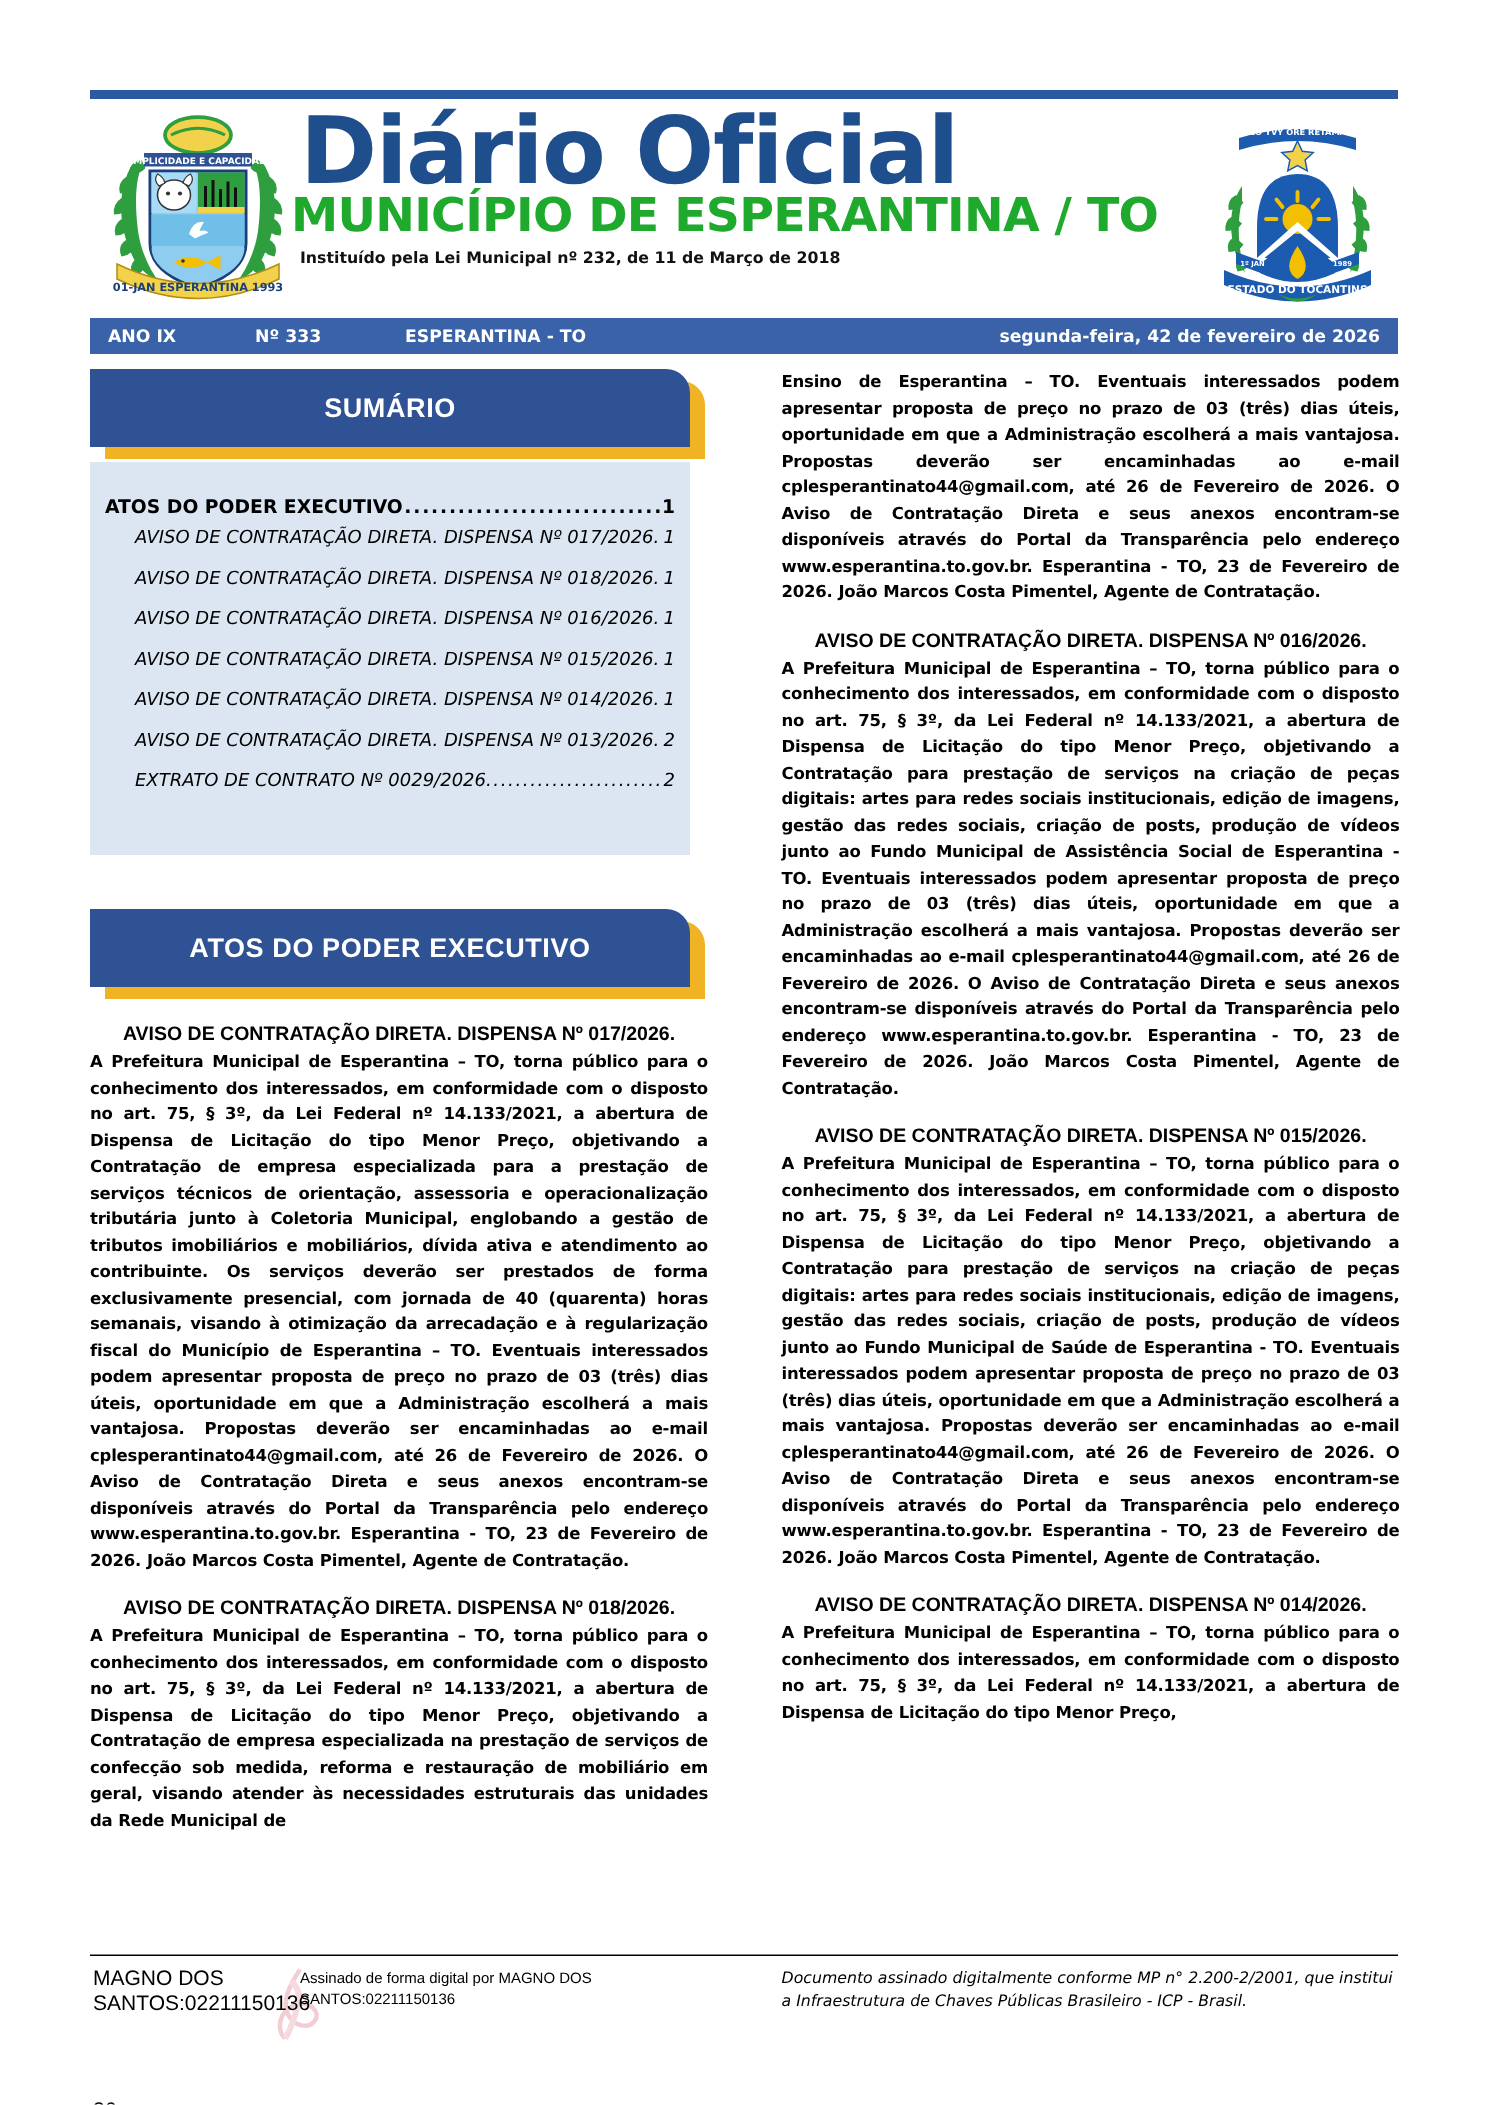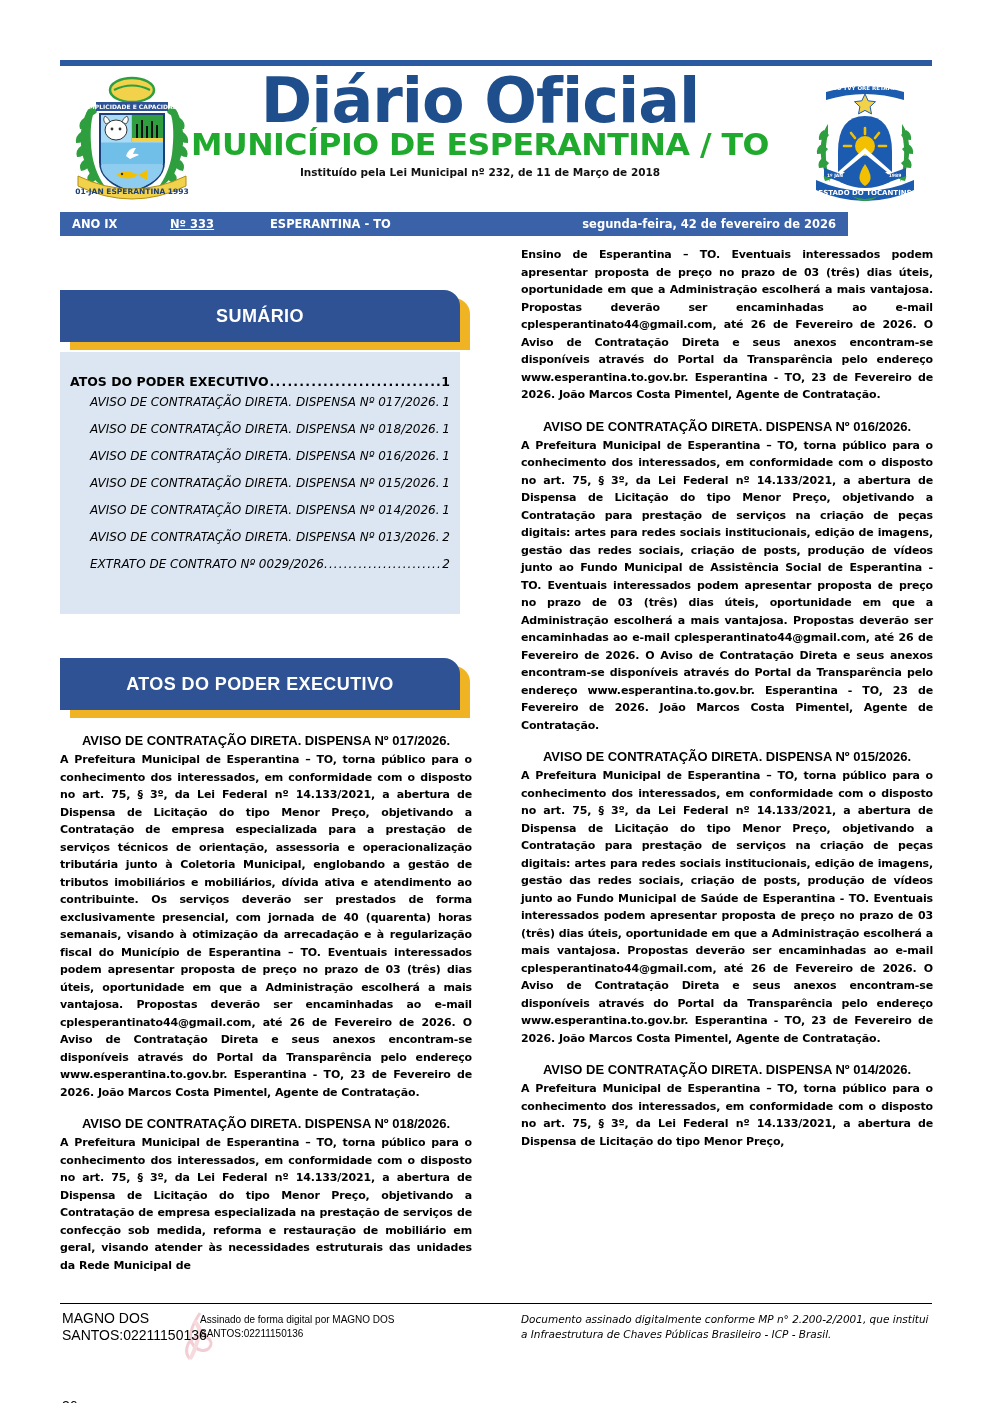--- a/index.html
+++ b/index.html
@@ -45,23 +45,22 @@
     width: 128px; height: 126px;
   }
   .crest-right {
     position: absolute;
     right: 4px; top: 10px;
     width: 126px; height: 126px;
   }
 
   .title-block {
     position: absolute;
-    left: 124px; top: 2px;
+    left: 140px; top: 2px;
     width: 592px;
-    text-align: center;
   }
   .title-main {
     font-family: "DejaVu Sans", sans-serif;
     font-weight: bold;
     font-size: 62px;
     line-height: 66px;
     color: #1f4e8c;
     letter-spacing: -1px;
     white-space: nowrap;
   }
@@ -82,30 +81,30 @@
     font-size: 10.5px;
     line-height: 14px;
     color: #111;
     margin-top: 5px;
     white-space: nowrap;
   }
 
   .infobar {
     position: absolute;
     left: 60px; top: 212px;
-    width: 788px; height: 24px;
+    width: 872px; height: 24px;
     background: #3a62a8;
     color: #ffffff;
     font-family: "DejaVu Sans", sans-serif;
     font-weight: bold;
     font-size: 11.5px;
     line-height: 24px;
   }
   .infobar .ano { position: absolute; left: 12px; }
-  .infobar .num { position: absolute; left: 110px; text-decoration: underline; }
+  .infobar .num { position: absolute; left: 110px; }
   .infobar .city { position: absolute; left: 210px; }
   .infobar .date { position: absolute; right: 12px; }
 
   
   .col-left {
     position: absolute;
     left: 60px; top: 246px;
     width: 412px;
   }
   .col-right {
@@ -133,21 +132,20 @@
     background: #2e5293;
     border-top-right-radius: 16px;
     color: #ffffff;
     font-family: "Liberation Sans", sans-serif;
     font-weight: bold;
     font-size: 18px;
     letter-spacing: 0.4px;
     display: flex;
     align-items: center;
     justify-content: center;
-    margin-top: 44px;
   }
 
   
   .summary-box {
     margin-top: 10px;
     width: 400px;
     background: #dce6f2;
     padding: 22px 10px 30px 10px;
   }
   .toc-head {

